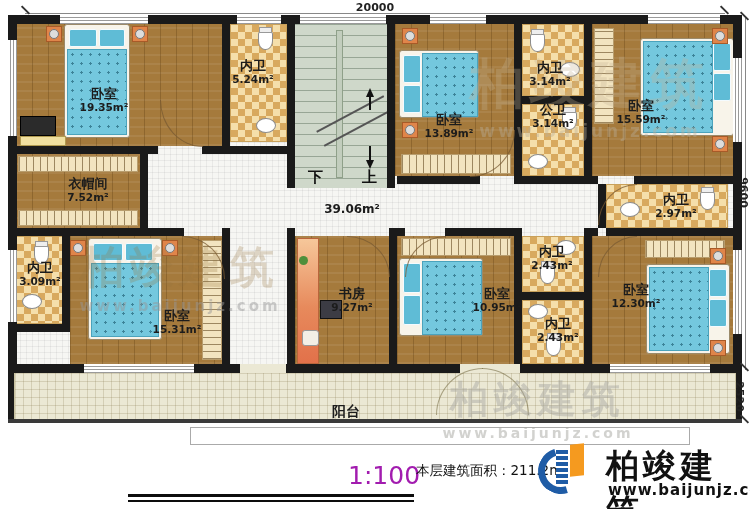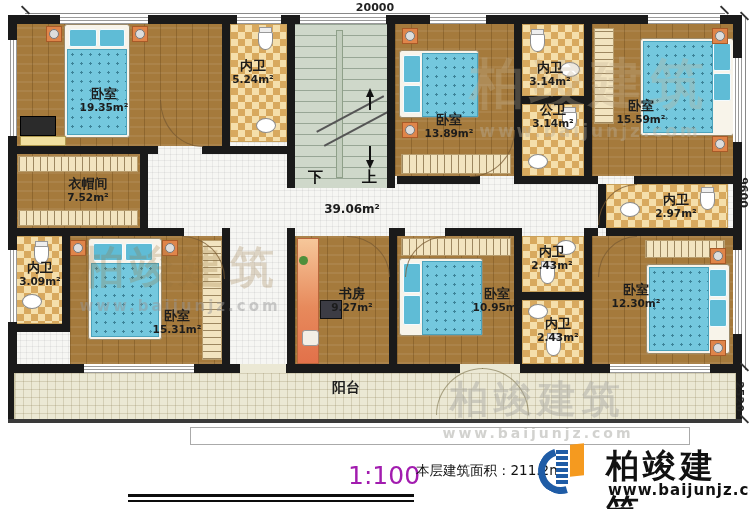--- a/index.html
+++ b/index.html
@@ -287,21 +287,21 @@
     <span class="rname">内卫</span>
       <span class="rarea">2.43m²</span>
   </div>
   <div class="rlabel" style="left:636px;top:296px;">
     <span class="rname">卧室</span>
       <span class="rarea">12.30m²</span>
   </div>
   <div class="rlabel" style="left:352px;top:210px;">
     <span class="rarea" style="font-size:12px;">39.06m²</span>
   </div>
-  <div class="rlabel" style="left:346px;top:388px;">
+  <div class="rlabel" style="left:346px;top:412px;">
     <span class="rname" style="font-size:14px;">阳台</span>
   </div>
 
   <div class="wm" style="left:60px;top:238px;width:240px;">
     <span class="wm-name" style="font-size:44px;color:rgba(150,115,60,.26);">柏竣建筑</span>
     <span class="wm-site" style="font-size:15px;color:rgba(150,150,150,.48);">www.baijunjz.com</span>
   </div>
   <div class="wm" style="left:430px;top:48px;width:320px;">
     <span class="wm-name" style="font-size:54px;color:rgba(195,180,150,.30);">柏竣建筑</span>
     <span class="wm-site" style="font-size:17px;color:rgba(185,175,155,.40);">www.baijunjz.com</span>

